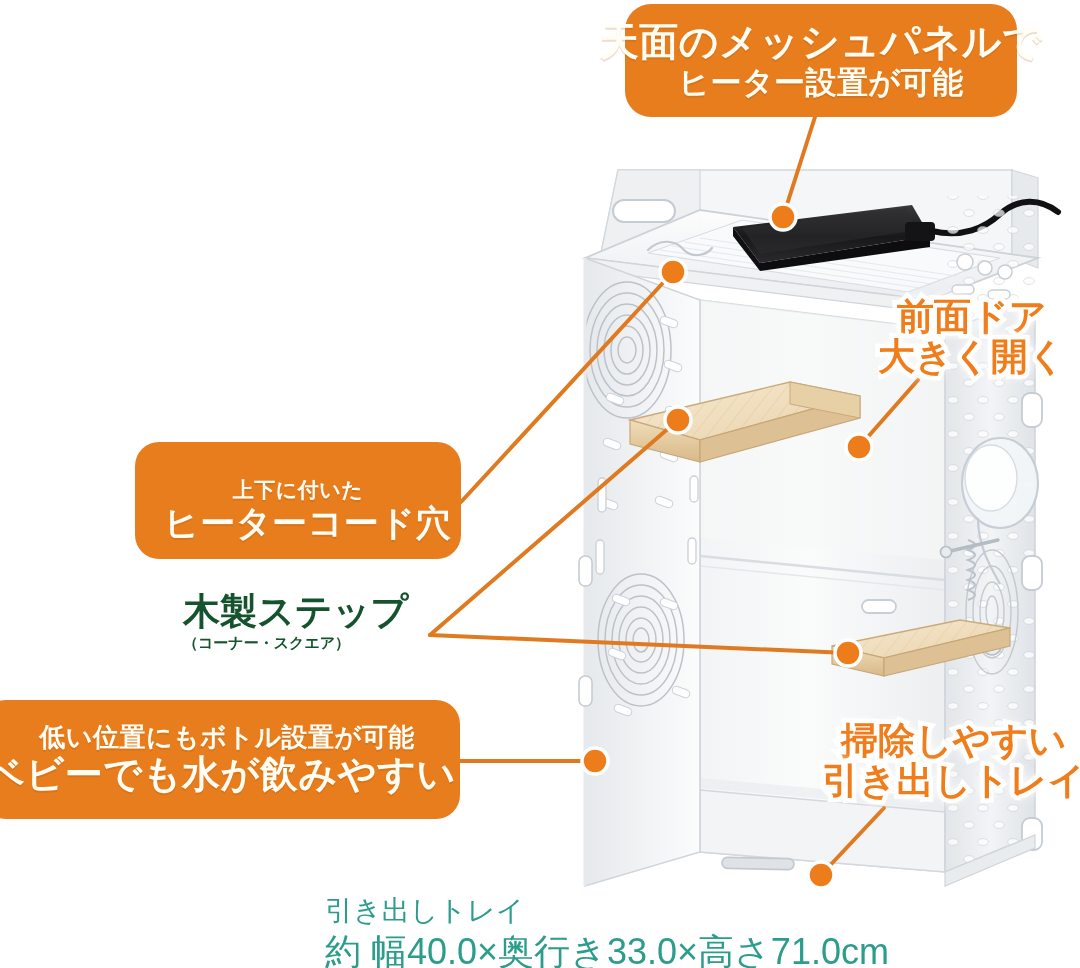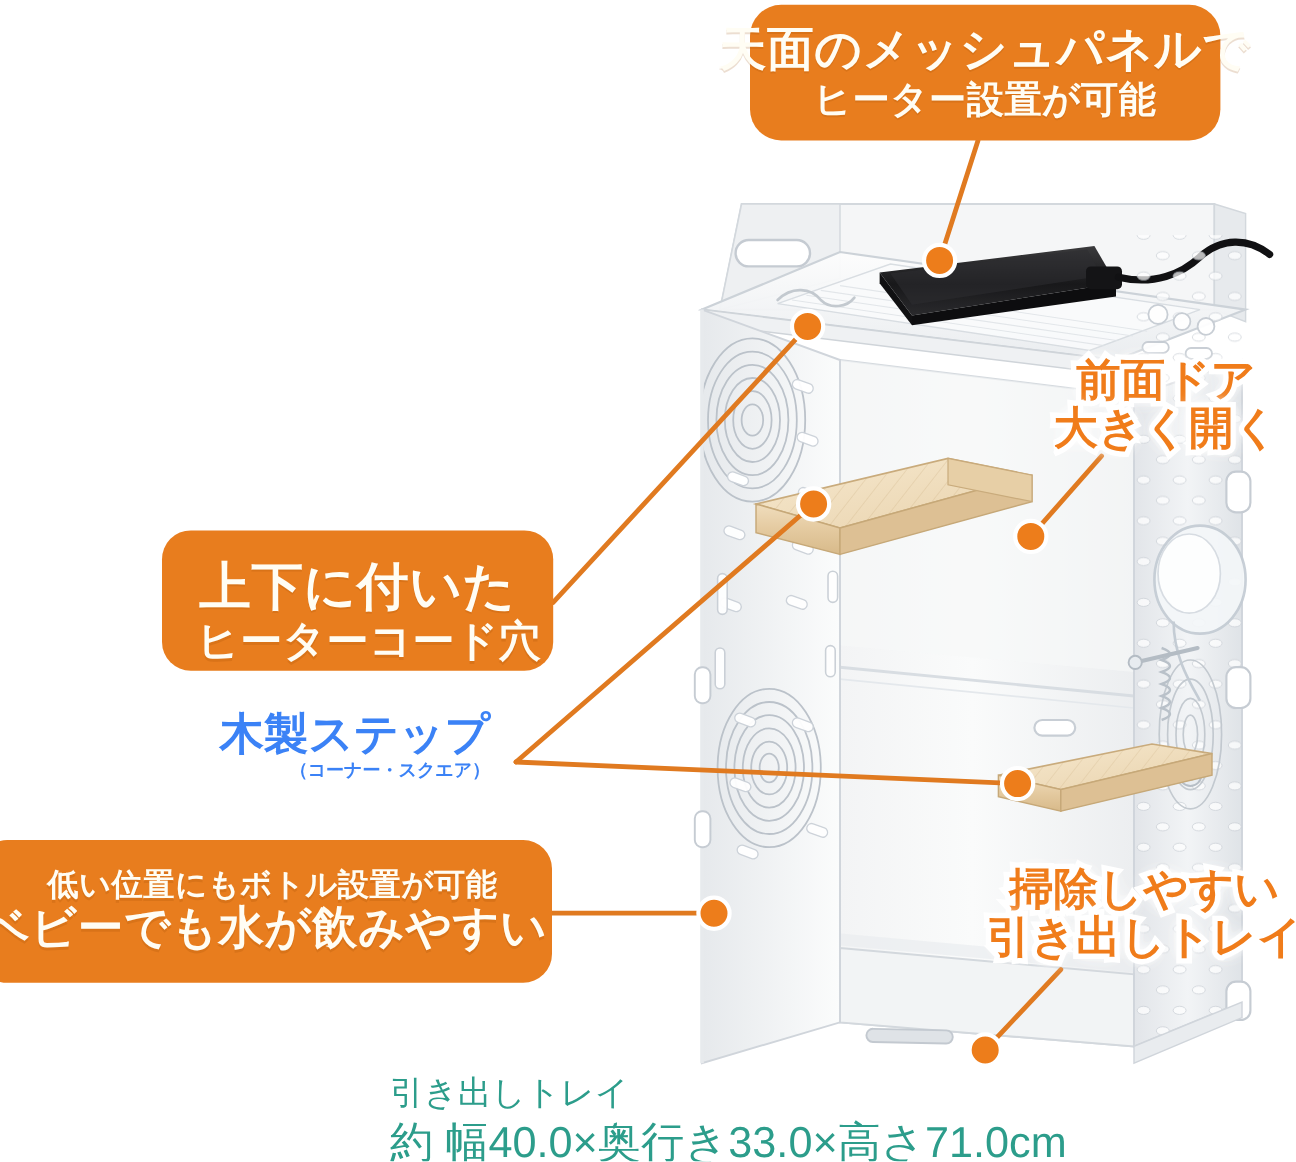--- a/index.html
+++ b/index.html
@@ -38,21 +38,21 @@
     line-height:1.12;
     white-space:nowrap;
     text-shadow:0 2px 0 rgba(150,70,0,.18);
   }
 
   #badge-top{left:625px;top:4px;width:392px;height:113px;border-radius:26px;}
   #badge-top .l1{font-size:39px;}
   #badge-top .l2{font-size:31px;margin-top:3px;}
 
   #badge-cord{left:135px;top:442px;width:326px;height:117px;border-radius:24px;}
-  #badge-cord .l1{font-size:43px;margin-top:19px;}
+  #badge-cord .l1{font-size:21px;margin-top:19px;}
   #badge-cord .l2{font-size:35px;margin-top:2px;margin-left:19px;}
 
   #badge-bottle{left:-18px;top:700px;width:478px;height:119px;border-radius:24px;}
   #badge-bottle .l1{font-size:26px;margin-left:12px;}
   #badge-bottle .l2{font-size:38px;margin-top:1px;}
 
   
   .otext{
     position:absolute;
     color:#F07C1A;
@@ -66,22 +66,22 @@
       0 0 10px #fff, 0 0 10px #fff, 0 0 10px #fff,
       0 0 16px #fff, 0 0 16px #fff;
   }
   .otext span{display:block;}
 
   #label-door{left:878px;top:297px;font-size:37px;}
   #label-tray{left:822px;top:721px;font-size:37px;}
 
   
   #label-step{
-    position:absolute;left:183px;top:592px;text-align:right;
-    color:#3b82f6;line-height:1.1;white-space:nowrap;
+    position:absolute;left:183px;top:592px;text-align:left;
+    color:#14532d;line-height:1.1;white-space:nowrap;
   }
   #label-step .l1{
     display:block;font-size:37px;font-weight:bold;
     -webkit-text-stroke:7px #fff;paint-order:stroke fill;
     text-shadow:0 0 8px #fff,0 0 8px #fff,0 0 12px #fff;
   }
   #label-step .l2{
     display:block;font-size:15px;font-weight:bold;margin-top:2px;
     -webkit-text-stroke:6px #fff;paint-order:stroke fill;
     text-shadow:0 0 7px #fff,0 0 7px #fff;

